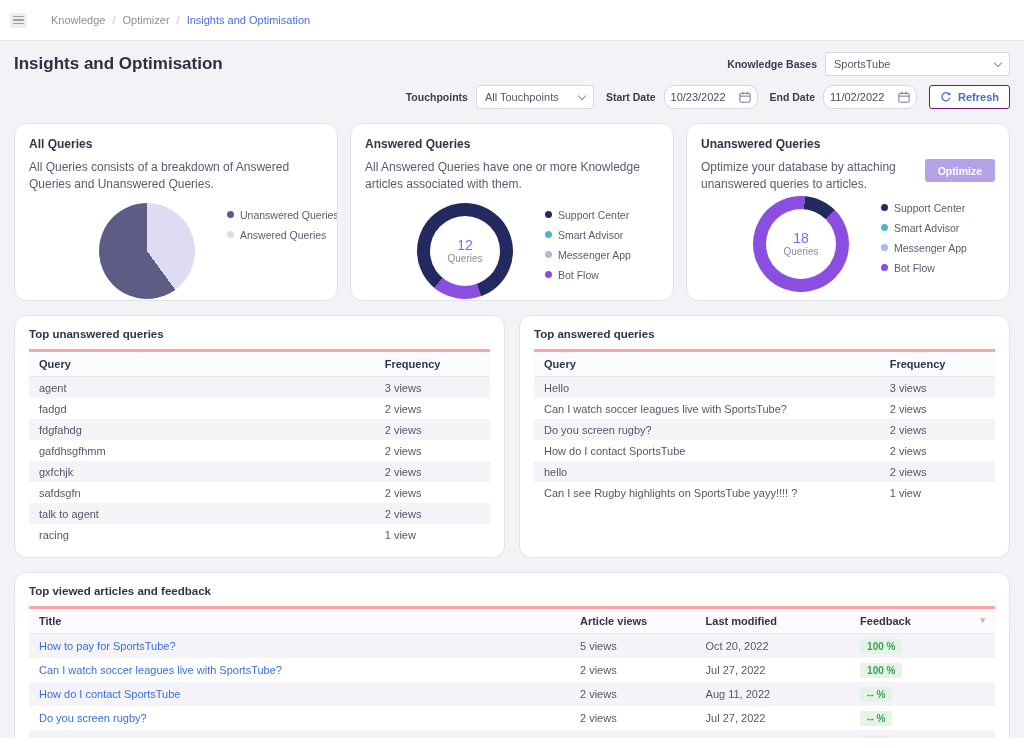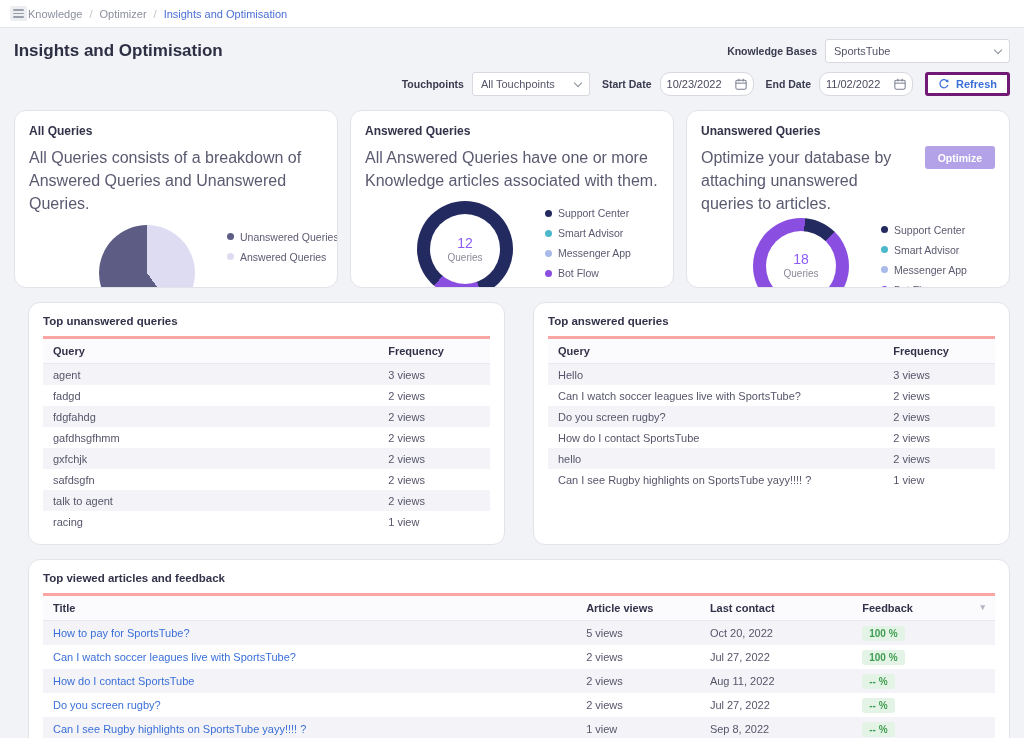--- a/index.html
+++ b/index.html
@@ -5,22 +5,22 @@
   * { box-sizing: border-box; }
   html,body { margin:0; padding:0; }
   body {
     width:1024px; height:748px; overflow:hidden;
     background:#f2f3f6;
     font-family:"Liberation Sans", sans-serif;
     color:#4a4a5e;
   }
   
   .topbar {
-    height:28px; background:#fff; border-bottom:1px solid #e4e5ea;
-    display:flex; align-items:center; padding:0 10px; gap:1px;
+    height:41px; background:#fff; border-bottom:1px solid #e4e5ea;
+    display:flex; align-items:center; padding:0 10px; gap:24px;
   }
   .hamburger {
     width:17px; height:15px; background:#eceef2; border-radius:2px;
     display:flex; flex-direction:column; justify-content:center; gap:2px; padding:3px; cursor:pointer;
   }
   .hamburger span { display:block; height:1.5px; background:#9aa0ab; border-radius:1px; }
   .breadcrumb { display:flex; align-items:center; gap:7px; font-size:11px; }
   .breadcrumb .bc-item { color:#8b8f9e; cursor:pointer; }
   .breadcrumb .bc-item.active { color:#4a6fd6; }
   .breadcrumb .sep { color:#c2c5ce; }
@@ -41,31 +41,31 @@
     width:6px; height:6px; border-right:1.4px solid #8a8f9c; border-bottom:1.4px solid #8a8f9c;
     transform:rotate(45deg); margin-top:-3px; margin-left:8px; flex:none;
   }
   .filter-row { display:flex; justify-content:flex-end; align-items:center; gap:12px; margin-top:8px; height:24px; }
   .date-input {
     width:94px; height:24px; background:#fff; border:1px solid #d7d8e0; border-radius:10px;
     display:flex; align-items:center; justify-content:space-between;
     padding:0 6px; font-size:11px; color:#4a4a5e; cursor:pointer;
   }
   .btn-refresh {
-    height:24px; background:#fff; border:3px solid #701a75; border-radius:3px;
+    height:24px; background:#fff; border:1px solid #701a75; border-radius:3px;
     color:#3a6fd8; font-weight:700; font-size:11px;
     display:flex; align-items:center; gap:6px; padding:8px 10px; cursor:pointer;
     font-family:"Liberation Sans", sans-serif;
   }
   
   .cards-row { display:grid; grid-template-columns:1fr 1fr 1fr; gap:12px; margin-top:14px; }
   .card { background:#fff; border:1px solid #e2e3e9; border-radius:12px; }
   .chart-card { height:178px; padding:13px 14px; overflow:hidden; }
   .chart-card h2 { margin:0 0 8px 0; font-size:12px; font-weight:700; color:#32324a; }
-  .chart-card p { margin:0; font-size:16px; color:#5a5a70; line-height:1.45; }
+  .chart-card p { margin:0; font-size:12px; color:#5a5a70; line-height:1.45; }
   .desc-row { display:flex; justify-content:space-between; align-items:flex-start; gap:16px; }
   .desc-row p { flex:1; }
   .btn-optimize {
     flex:none; background:#b3a2e8; color:#fff; border:none; border-radius:3px;
     font-size:10.5px; font-weight:700; height:23px; padding:0 13px; cursor:pointer;
     font-family:"Liberation Sans", sans-serif;
   }
   .chart-area { display:flex; align-items:flex-start; margin-top:9px; }
   .pie { width:96px; height:96px; border-radius:50%; margin-left:70px; flex:none; }
   .donut-wrap { position:relative; width:96px; height:96px; margin-left:52px; flex:none; }
@@ -74,21 +74,21 @@
     position:absolute; inset:13px; background:#fff; border-radius:50%;
     display:flex; flex-direction:column; align-items:center; justify-content:center;
   }
   .donut-value { font-size:14px; font-weight:400; color:#8b5cf6; line-height:1.1; }
   .donut-label { font-size:10px; color:#8a8a9a; }
   .legend { display:flex; flex-direction:column; gap:8px; margin-left:32px; margin-top:6px; }
   .legend-item { display:flex; align-items:center; gap:6px; font-size:10.5px; color:#5a5a70; white-space:nowrap; }
   .legend-dot { width:7px; height:7px; border-radius:50%; flex:none; }
   
   .tables-row { display:grid; grid-template-columns:1fr 1fr; gap:14px; margin-top:14px; }
-  .table-card { padding:12px 14px;margin-left:14px; }
+  .table-card { padding:12px 14px; }
   .table-card h2 { margin:0 0 9px 0; font-size:11.5px; font-weight:700; color:#32324a; }
   table { width:100%; border-collapse:collapse; font-size:11px; table-layout:fixed; }
   thead th {
     text-align:left; font-weight:700; color:#32324a; background:#fbfbfd;
     border-top:3px solid #fca5a5; border-bottom:1px solid #e8e9ee;
     padding:6px 10px; font-size:11px;
   }
   tbody td { padding:4.5px 10px; color:#55556a; overflow:hidden; white-space:nowrap; text-overflow:ellipsis; }
   tbody tr:nth-child(odd) { background:#f4f4f8; }
   .col-freq { width:25%; }
@@ -373,21 +373,21 @@
     </section>
   </div>
 
   <section class="card table-card articles-card">
     <h2>Top viewed articles and feedback</h2>
     <table>
       <thead>
         <tr>
           <th style="width:56%">Title</th>
           <th style="width:13%">Article views</th>
-          <th style="width:16%">Last contact</th>
+          <th style="width:16%">Last modified</th>
           <th style="width:15%">
             <span>Feedback</span>
             <span class="sort-caret">▾</span>
           </th>
         </tr>
       </thead>
       <tbody>
 
           <tr>
             <td><span class="link">How to pay for SportsTube?</span></td>

